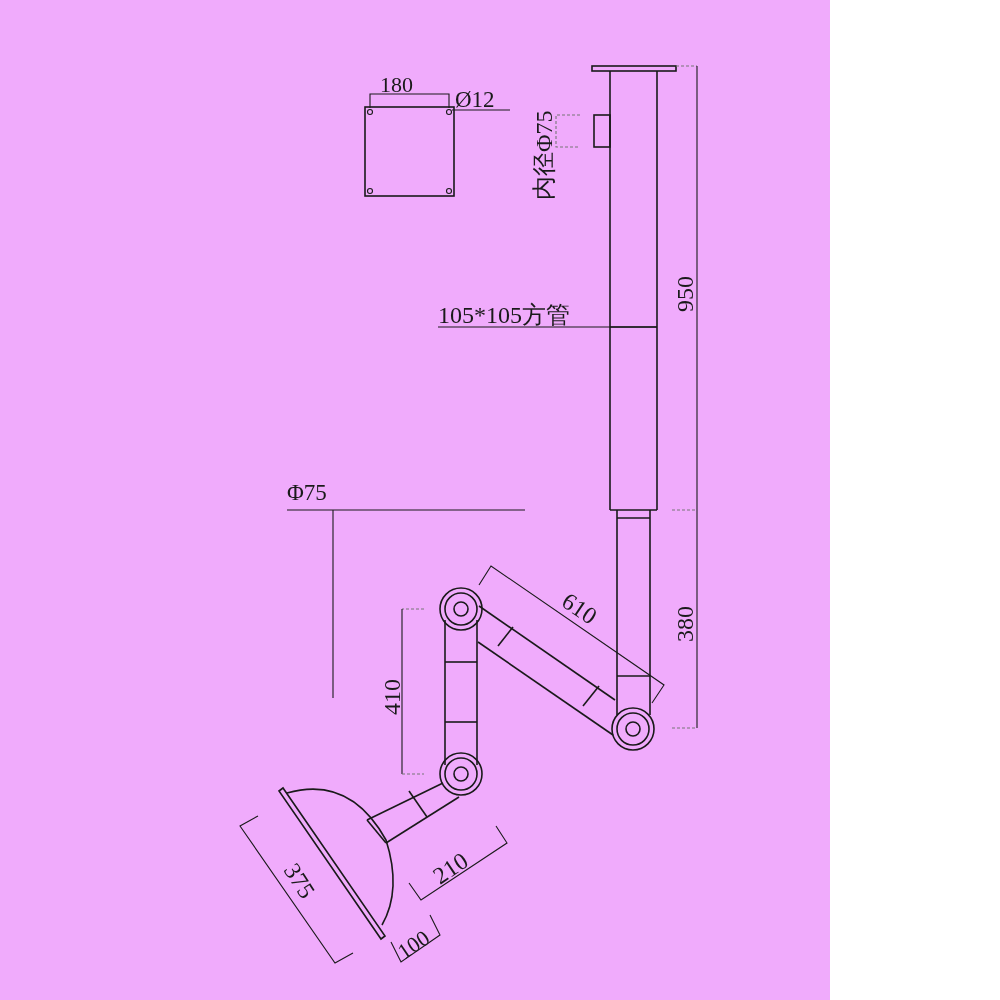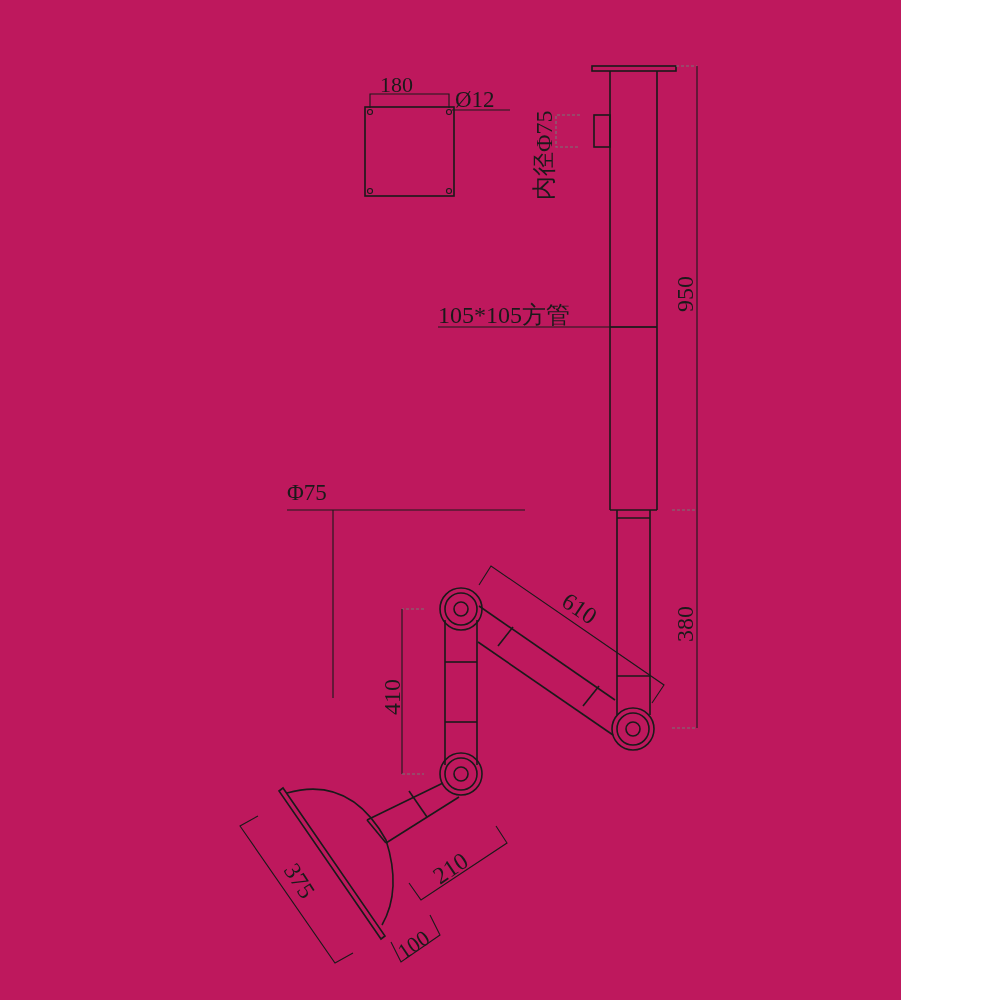--- a/index.html
+++ b/index.html
@@ -1,16 +1,16 @@
 <!DOCTYPE html>
 <html><head>
 <meta charset="utf-8">
 <style>
   html, body { margin: 0; padding: 0; background: #ffffff; }
-  #canvas { position: relative; width: 901px; height: 1000px; background: #be185d; overflow: hidden; }
+  #canvas { position: relative; width: 830px; height: 1000px; background: #f0abfc; overflow: hidden; }
   svg { position: absolute; left: 0; top: 0; }
   .ln { stroke: #1a1a1a; stroke-width: 1.6; fill: none; }
   .thin { stroke: #1a1a1a; stroke-width: 1.1; fill: none; }
   .dash { stroke: #777; stroke-width: 1.1; fill: none; stroke-dasharray: 3 2; }
   .lbl { font-family: "Liberation Serif", "DejaVu Serif", serif; fill: #1a1a1a; }
 </style>
 </head>
 <body>
 
 <div id="canvas">

